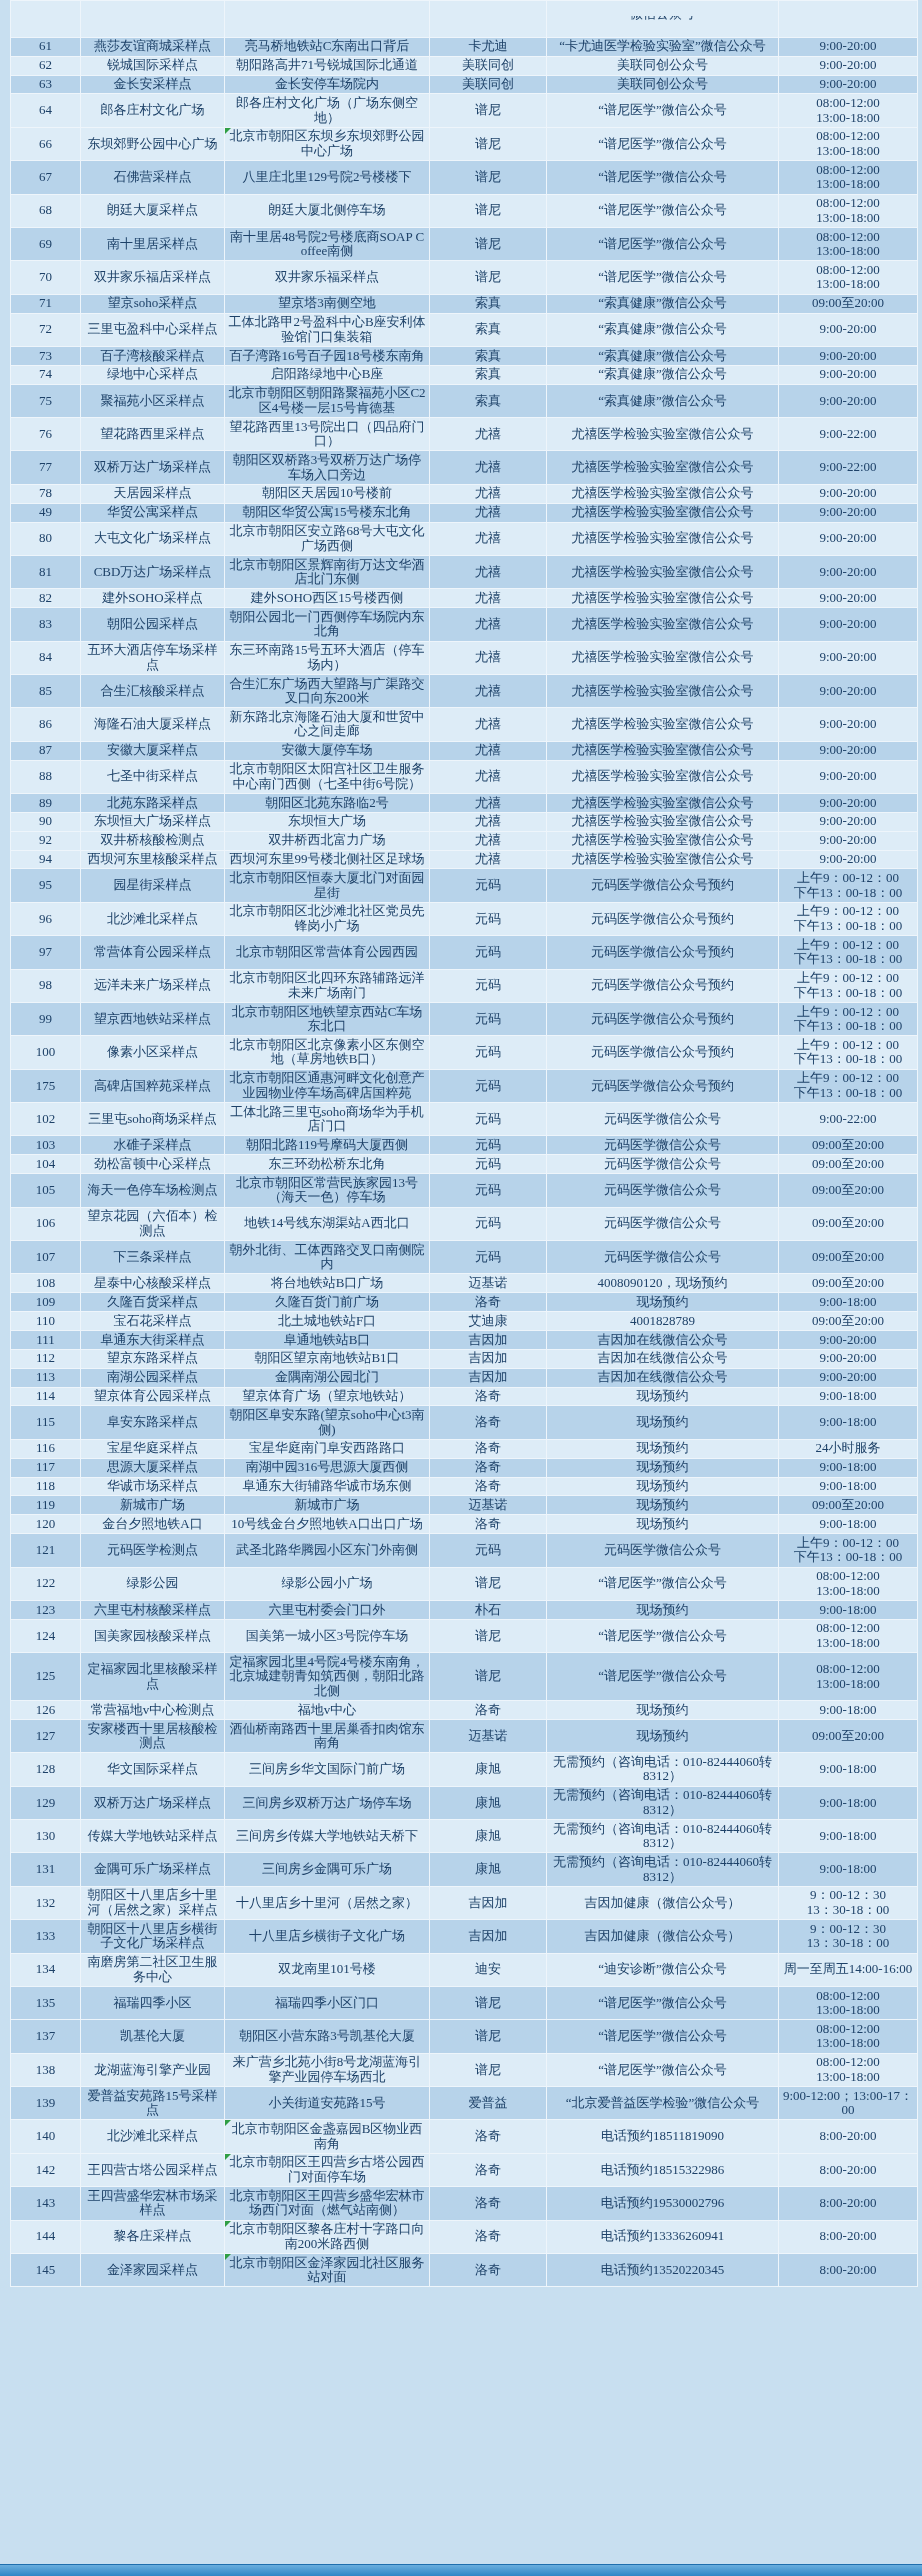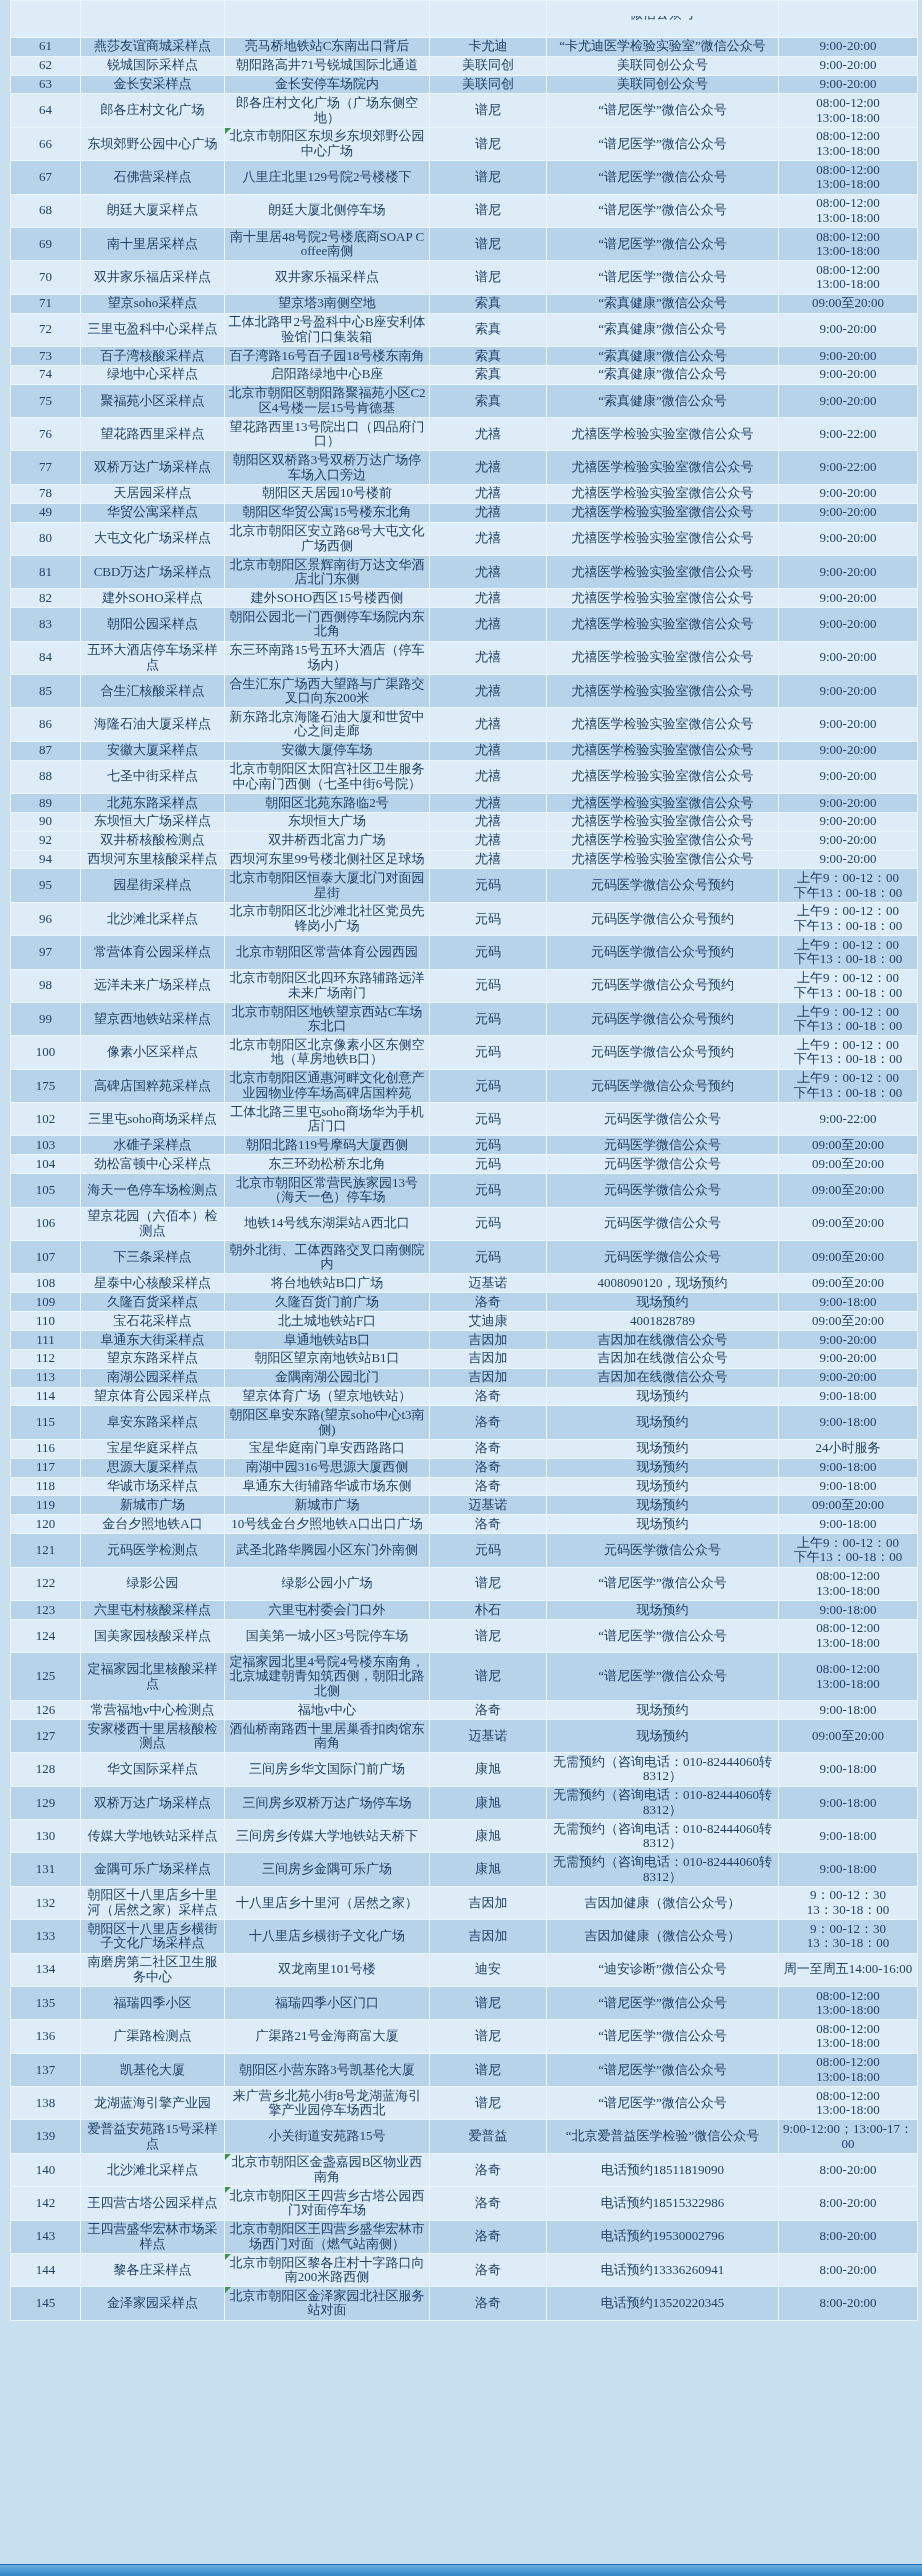--- a/index.html
+++ b/index.html
@@ -661,29 +661,20 @@
         </tr>
         <tr class="odd">
           <td>135</td>
           <td>福瑞四季小区</td>
           <td>福瑞四季小区门口</td>
           <td>谱尼</td>
           <td>“谱尼医学”微信公众号</td>
           <td>08:00-12:00
 13:00-18:00</td>
         </tr>
-        <tr class="even">
-          <td>136</td>
-          <td>广渠路检测点</td>
-          <td>广渠路21号金海商富大厦</td>
-          <td>谱尼</td>
-          <td>“谱尼医学”微信公众号</td>
-          <td>08:00-12:00
-13:00-18:00</td>
-        </tr>
         <tr class="odd">
           <td>137</td>
           <td>凯基伦大厦</td>
           <td>朝阳区小营东路3号凯基伦大厦</td>
           <td>谱尼</td>
           <td>“谱尼医学”微信公众号</td>
           <td>08:00-12:00
 13:00-18:00</td>
         </tr>
         <tr class="even">

